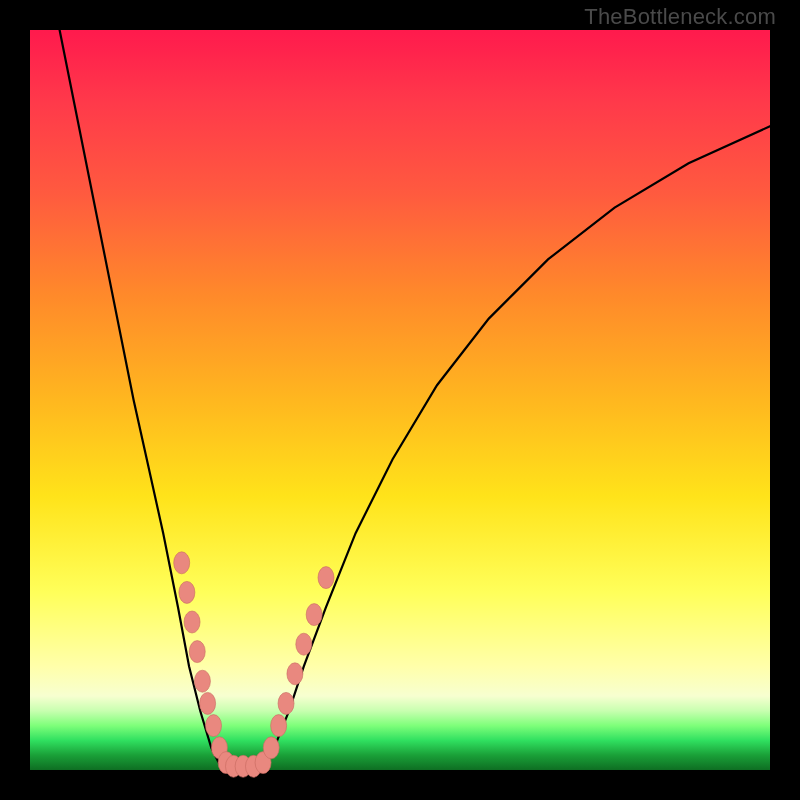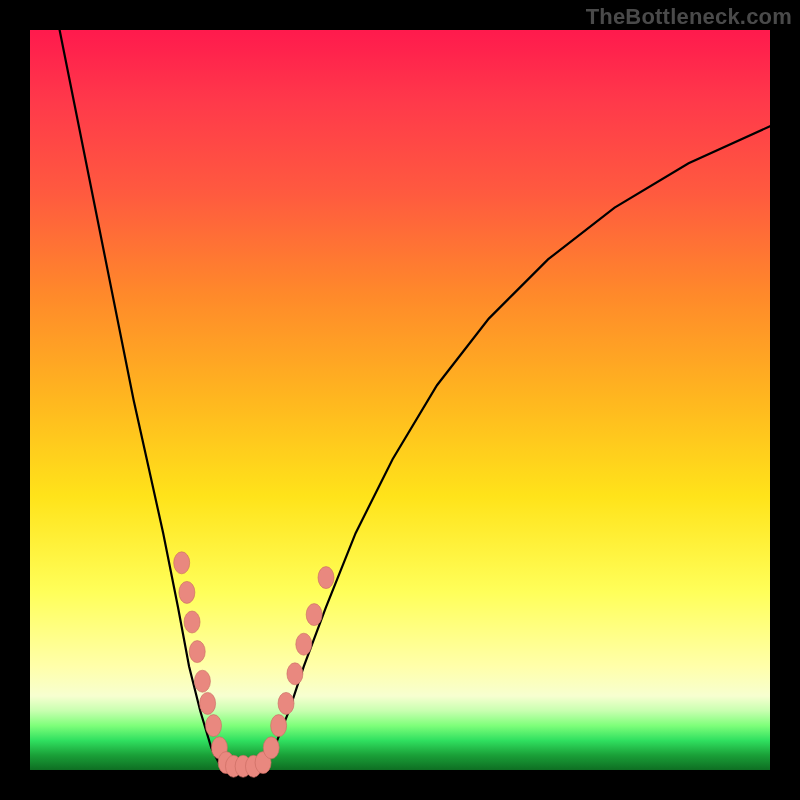--- a/index.html
+++ b/index.html
@@ -40,24 +40,24 @@
       #c8ffb0 92%,
       #7eff7a 94%,
       #30e060 96%,
       #1aa038 98%,
       #0e6e22 100%
     );
   }
   .watermark {
     position: absolute;
     top: 4px;
-    right: 8px;
+    right: 24px;
     color: #4a4a4a;
     font-size: 22px;
-    font-weight: 700;
+    font-weight: 400;
     letter-spacing: 0.2px;
     user-select: none;
   }
   svg.curve-layer {
     position: absolute;
     top: 0;
     left: 0;
     width: 740px;
     height: 740px;
     overflow: visible;

